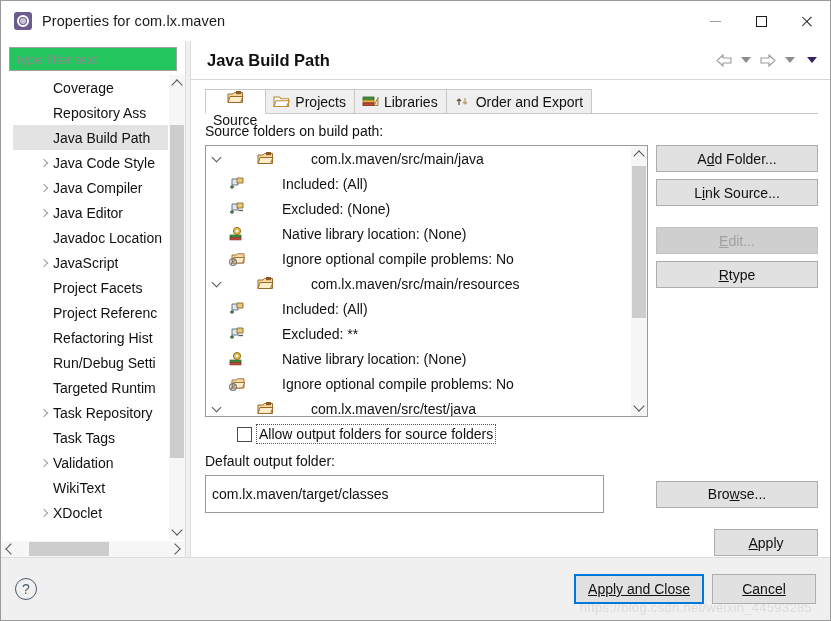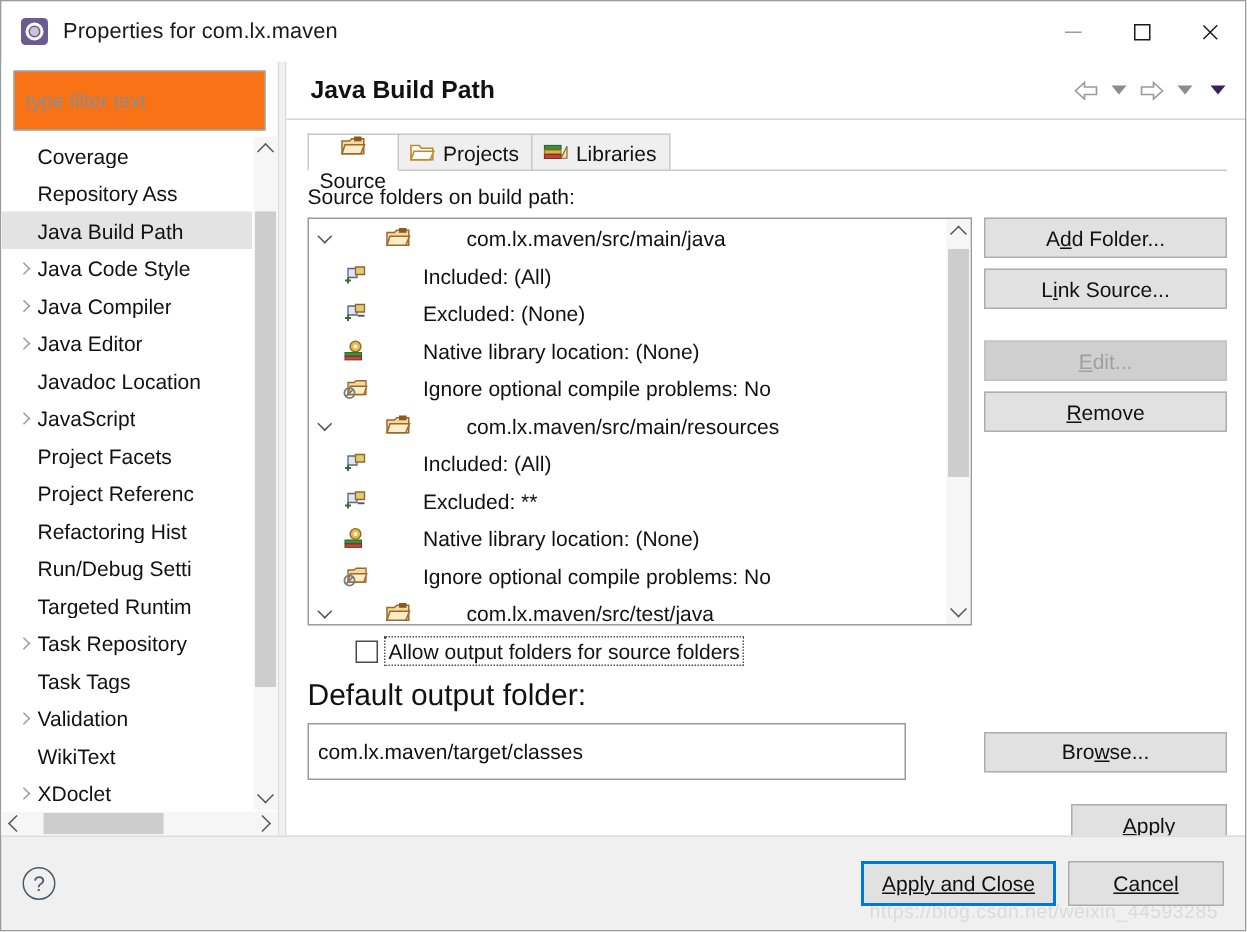--- a/index.html
+++ b/index.html
@@ -87,23 +87,23 @@
 
   
   .left-pane {
     width: 184px; flex: 0 0 184px;
     background: #ffffff;
     display: flex; flex-direction: column;
     position: relative;
   }
   .filter-box {
     margin: 6px 8px 4px 8px;
-    height: 40px;
+    height: 24px;
     border: 1px solid #a0a0a0;
-    background: #f97316;
+    background: #22c55e;
     display: flex; align-items: center;
     padding: 0 5px;
     box-sizing: border-box;
   }
   .filter-box input {
     border: 0; outline: 0; width: 100%;
     font-family: "Liberation Sans", sans-serif;
     font-size: 13.5px; color: #111;
     background: transparent;
   }
@@ -116,25 +116,26 @@
     min-height: 0;
     overflow: hidden;
   }
   .tree-list {
     position: absolute; left: 0; top: 0; right: 17px; bottom: 0;
     overflow: hidden;
   }
   .tree-row {
     height: 25px;
     display: flex; align-items: center;
-    padding-left: 8px;
+    padding-left: 24px;
     white-space: nowrap;
     font-size: 14px;
     color: #111;
     box-sizing: border-box;
+    margin-left: 12px;
   }
   .tree-row.selected { background: #e3e3e3; }
   .tw {
     width: 16px; flex: 0 0 16px;
     display: flex; align-items: center; justify-content: center;
   }
   .tw.has::before {
     content: "";
     width: 5px; height: 5px;
     border-right: 1.4px solid #9a9a9a;
@@ -346,21 +347,21 @@
     box-sizing: border-box;
     margin-right: 6px; flex: 0 0 15px;
   }
   .check-label {
     font-size: 14px; color: #111;
     outline: 1px dotted #555;
     outline-offset: 1px;
     padding: 0 1px;
   }
   .out-label {
-    font-size: 20px; color: #111;
+    font-size: 14px; color: #111;
     margin-top: 11px;
   }
   .out-row {
     display: flex; gap: 8px; align-items: center;
     margin-top: 6px;
   }
   .out-input {
     flex: 1 1 auto; height: 38px;
     border: 1px solid #9a9a9a;
     background: #ffffff;
@@ -587,20 +588,27 @@
             <span>Projects</span>
           </div>
           <div class="tab">
             <span class="tab-ico"><svg width="17" height="15" viewBox="0 0 17 15">
                 <rect x="1" y="3" width="11" height="2.6" fill="#3f8f3f" stroke="#2a6a2a" stroke-width=".8"></rect>
                 <rect x="1" y="6" width="11" height="2.6" fill="#e0b040" stroke="#9a7a20" stroke-width=".8"></rect>
                 <rect x="1" y="9" width="11" height="2.6" fill="#c04a3a" stroke="#8a2a20" stroke-width=".8"></rect>
                 <path d="M12 11.5 L16 3.5 L16 11.5 Z" fill="#f2dfa8" stroke="#8a6a2a" stroke-width=".8"></path>
               </svg></span>
             <span>Libraries</span>
+          </div>
+          <div class="tab">
+            <span class="tab-ico"><svg width="17" height="15" viewBox="0 0 17 15">
+                <path d="M5 11 L5 5 M5 5 L3 7 M5 5 L7 7" stroke="#6a5a3a" stroke-width="1.3" fill="none"></path>
+                <path d="M11 4 L11 10 M11 10 L9 8 M11 10 L13 8" stroke="#b8a070" stroke-width="1.3" fill="none"></path>
+              </svg></span>
+            <span>Order and Export</span>
           </div>
         </div>
 
       <div class="content-box">
         <div class="content-label">Source folders on build path:</div>
 
         <div class="mid-row">
           <div class="src-tree">
             <div class="src-list" id="src-list">
                 <div class="src-row">
@@ -723,21 +731,21 @@
                 <span class="mn">i</span>
                 <span>nk Source...</span>
               </div>
             <div class="btn-gap"></div>
             <div class="btn disabled">
                 <span class="mn">E</span>
                 <span>dit...</span>
               </div>
             <div class="btn">
                 <span class="mn">R</span>
-                <span>emove</span>
+                <span>type</span>
               </div>
           </div>
         </div>
 
         <div class="check-row">
           <div class="checkbox"></div>
           <div class="check-label">
             <span>Allow output folders for sour</span><span class="mn">c</span><span>e folders</span>
           </div>
         </div>

